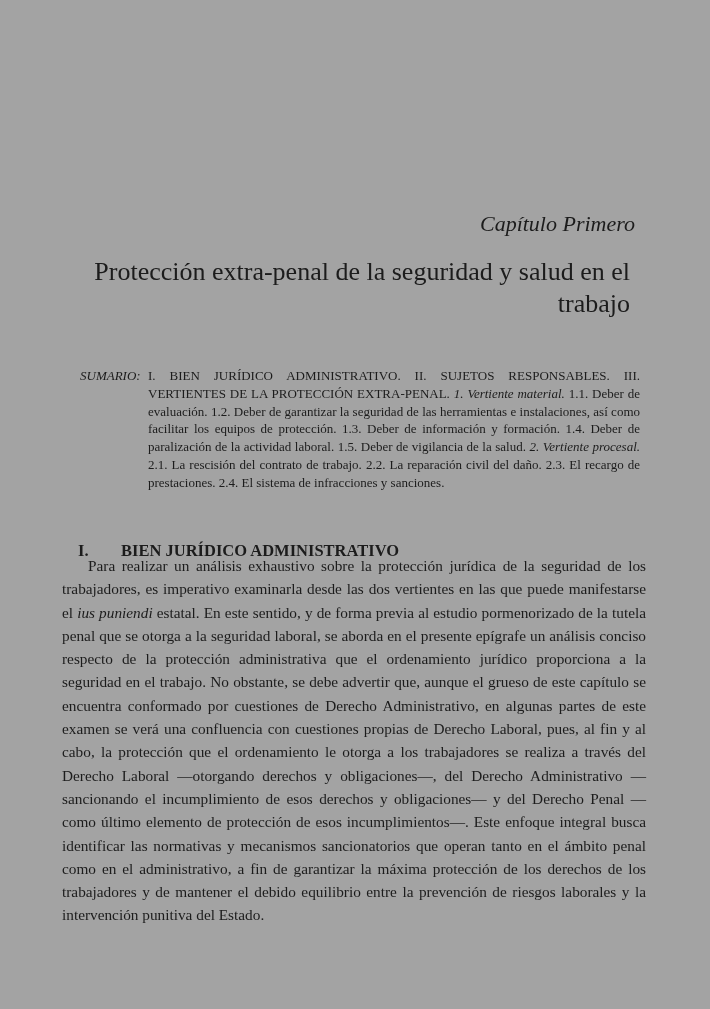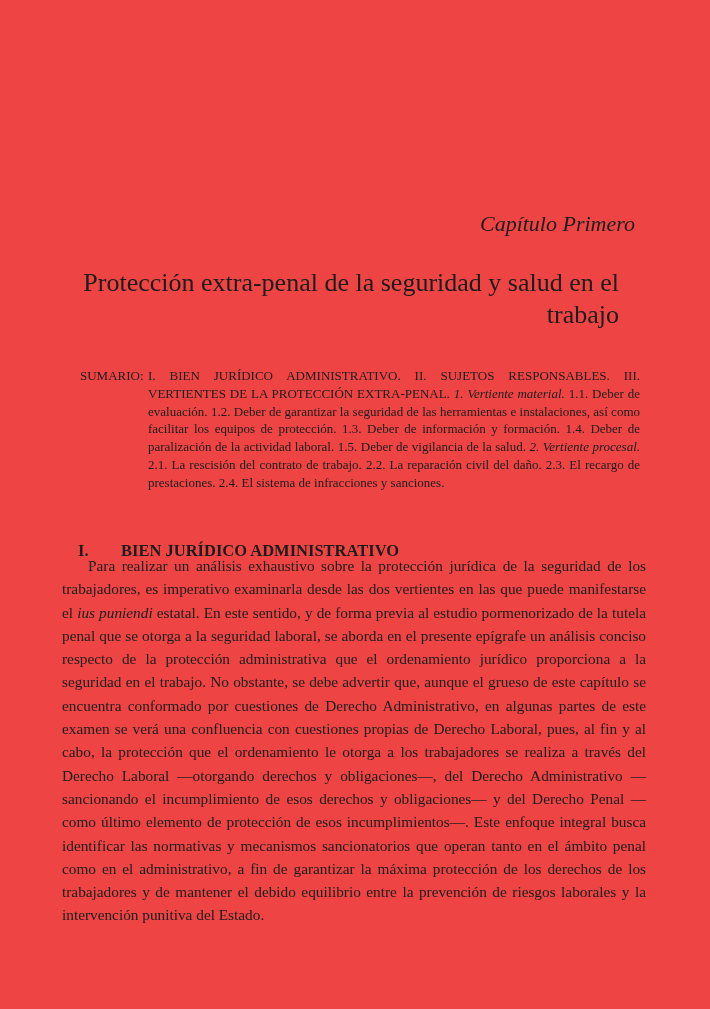--- a/index.html
+++ b/index.html
@@ -4,57 +4,58 @@
 <style>
   html, body {
     margin: 0;
     padding: 0;
     background: #ffffff;
   }
   .page {
     position: relative;
     width: 710px;
     height: 1009px;
-    background: #ef4444;
+    background: #a3a3a3;
     color: #1c1c1c;
     font-family: "Liberation Serif", "DejaVu Serif", serif;
     overflow: hidden;
   }
   .chapter-label {
     position: absolute;
     top: 211px;
     left: 62px;
     right: 75px;
     text-align: right;
     font-style: italic;
     font-size: 22px;
     line-height: 26px;
   }
   .chapter-title {
     position: absolute;
     top: 251px;
     left: 62px;
     right: 75px;
-    margin: 16px;
+    margin: 5px;
     text-align: right;
     font-weight: normal;
     font-size: 26px;
     line-height: 32px;
   }
   .summary {
     position: absolute;
     top: 367px;
     left: 80px;
     right: 70px;
     display: flex;
     font-size: 13px;
     line-height: 17.8px;
   }
   .summary-label {
     flex: 0 0 68px;
+    font-style: italic;
   }
   .summary-text {
     flex: 1;
     text-align: justify;
     hyphens: auto;
   }
   .section-heading {
     position: absolute;
     top: 525px;
     left: 62px;

